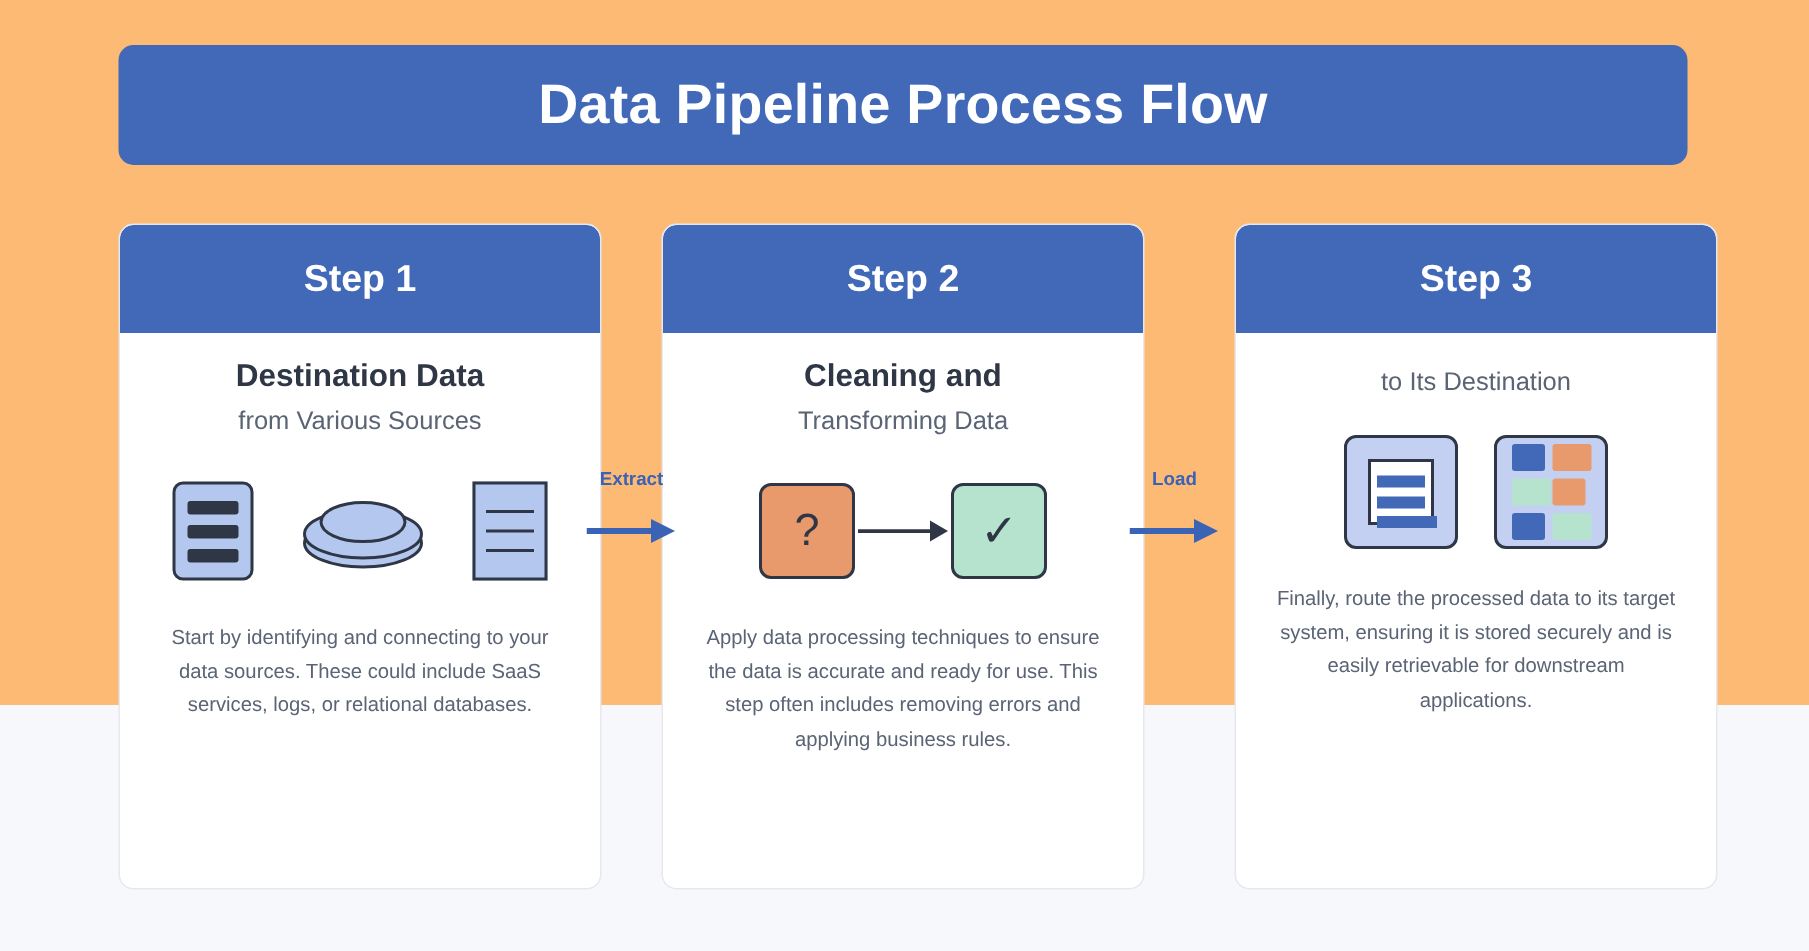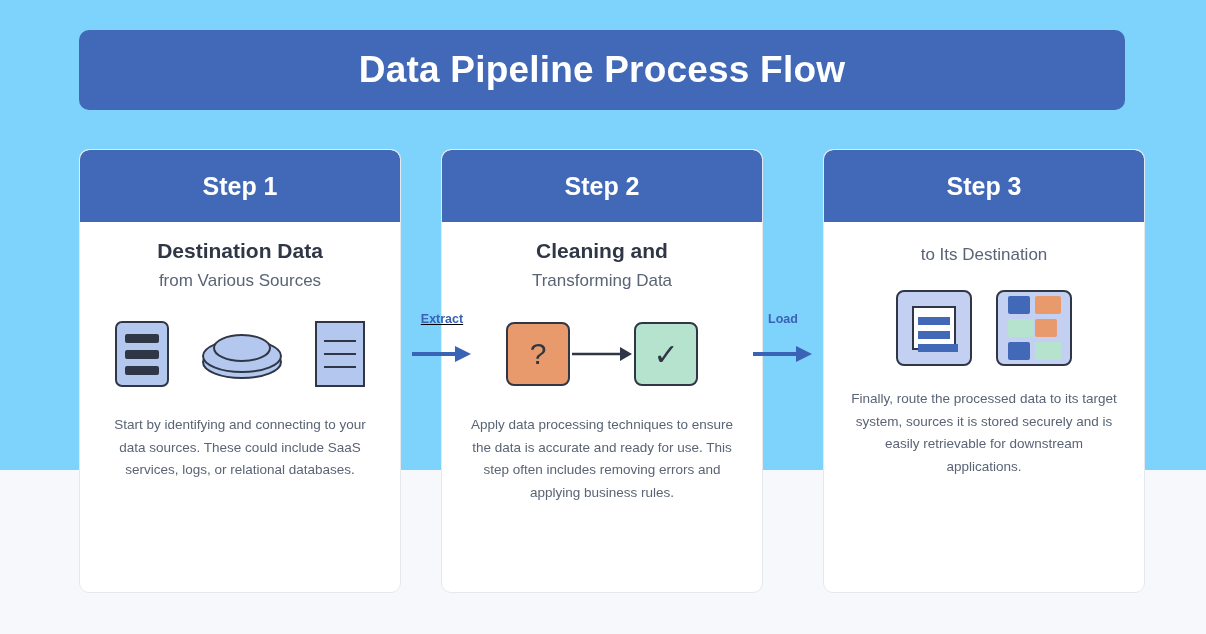--- a/index.html
+++ b/index.html
@@ -9,21 +9,21 @@
     height: 634px;
     background: #f7f8fb;
     font-family: "Liberation Sans", sans-serif;
     overflow: hidden;
   }
 
   .page {
     position: relative;
     width: 1206px;
     height: 470px;
-    background: #7dd3fc;
+    background: #fdba74;
     padding-left: 24px;
   }
 
   
   .title-banner {
     position: absolute;
     left: 79px;
     top: 30px;
     width: 1046px;
     height: 80px;
@@ -226,21 +226,21 @@
 
   
   .connector {
     position: absolute;
     width: 60px;
     height: 70px;
     display: flex;
     flex-direction: column;
     align-items: center;
   }
-  .connector.k1 { left: 412px; top: 312px; text-decoration: underline; }
+  .connector.k1 { left: 391px; top: 312px; }
   .connector.k2 { left: 753px; top: 312px; }
 
   .connector-label {
     font-size: 12.5px;
     font-weight: bold;
     color: #3a62b5;
     white-space: nowrap;
   }
   .connector-arrow {
     margin-top: 19px;
@@ -333,21 +333,21 @@
           <div class="dash-icon">
             <div class="tile blue small"></div>
             <div class="tile orange wide"></div>
             <div class="tile green wide"></div>
             <div class="tile orange small"></div>
             <div class="tile blue small"></div>
             <div class="tile green wide"></div>
           </div>
         </div>
 
-        <div class="card-desc">Finally, route the processed data to its target system, sources it is stored securely and is easily retrievable for downstream applications.</div>
+        <div class="card-desc">Finally, route the processed data to its target system, ensuring it is stored securely and is easily retrievable for downstream applications.</div>
       </div>
     </div>
   </div>
 
   <div class="connector k1">
     <div class="connector-label">Extract</div>
     <svg class="connector-arrow" viewBox="0 0 60 18">
       <line x1="0" y1="9" x2="44" y2="9" stroke="#3a62b5" stroke-width="4"></line>
       <polygon points="43,1 59,9 43,17" fill="#3a62b5"></polygon>
     </svg>

